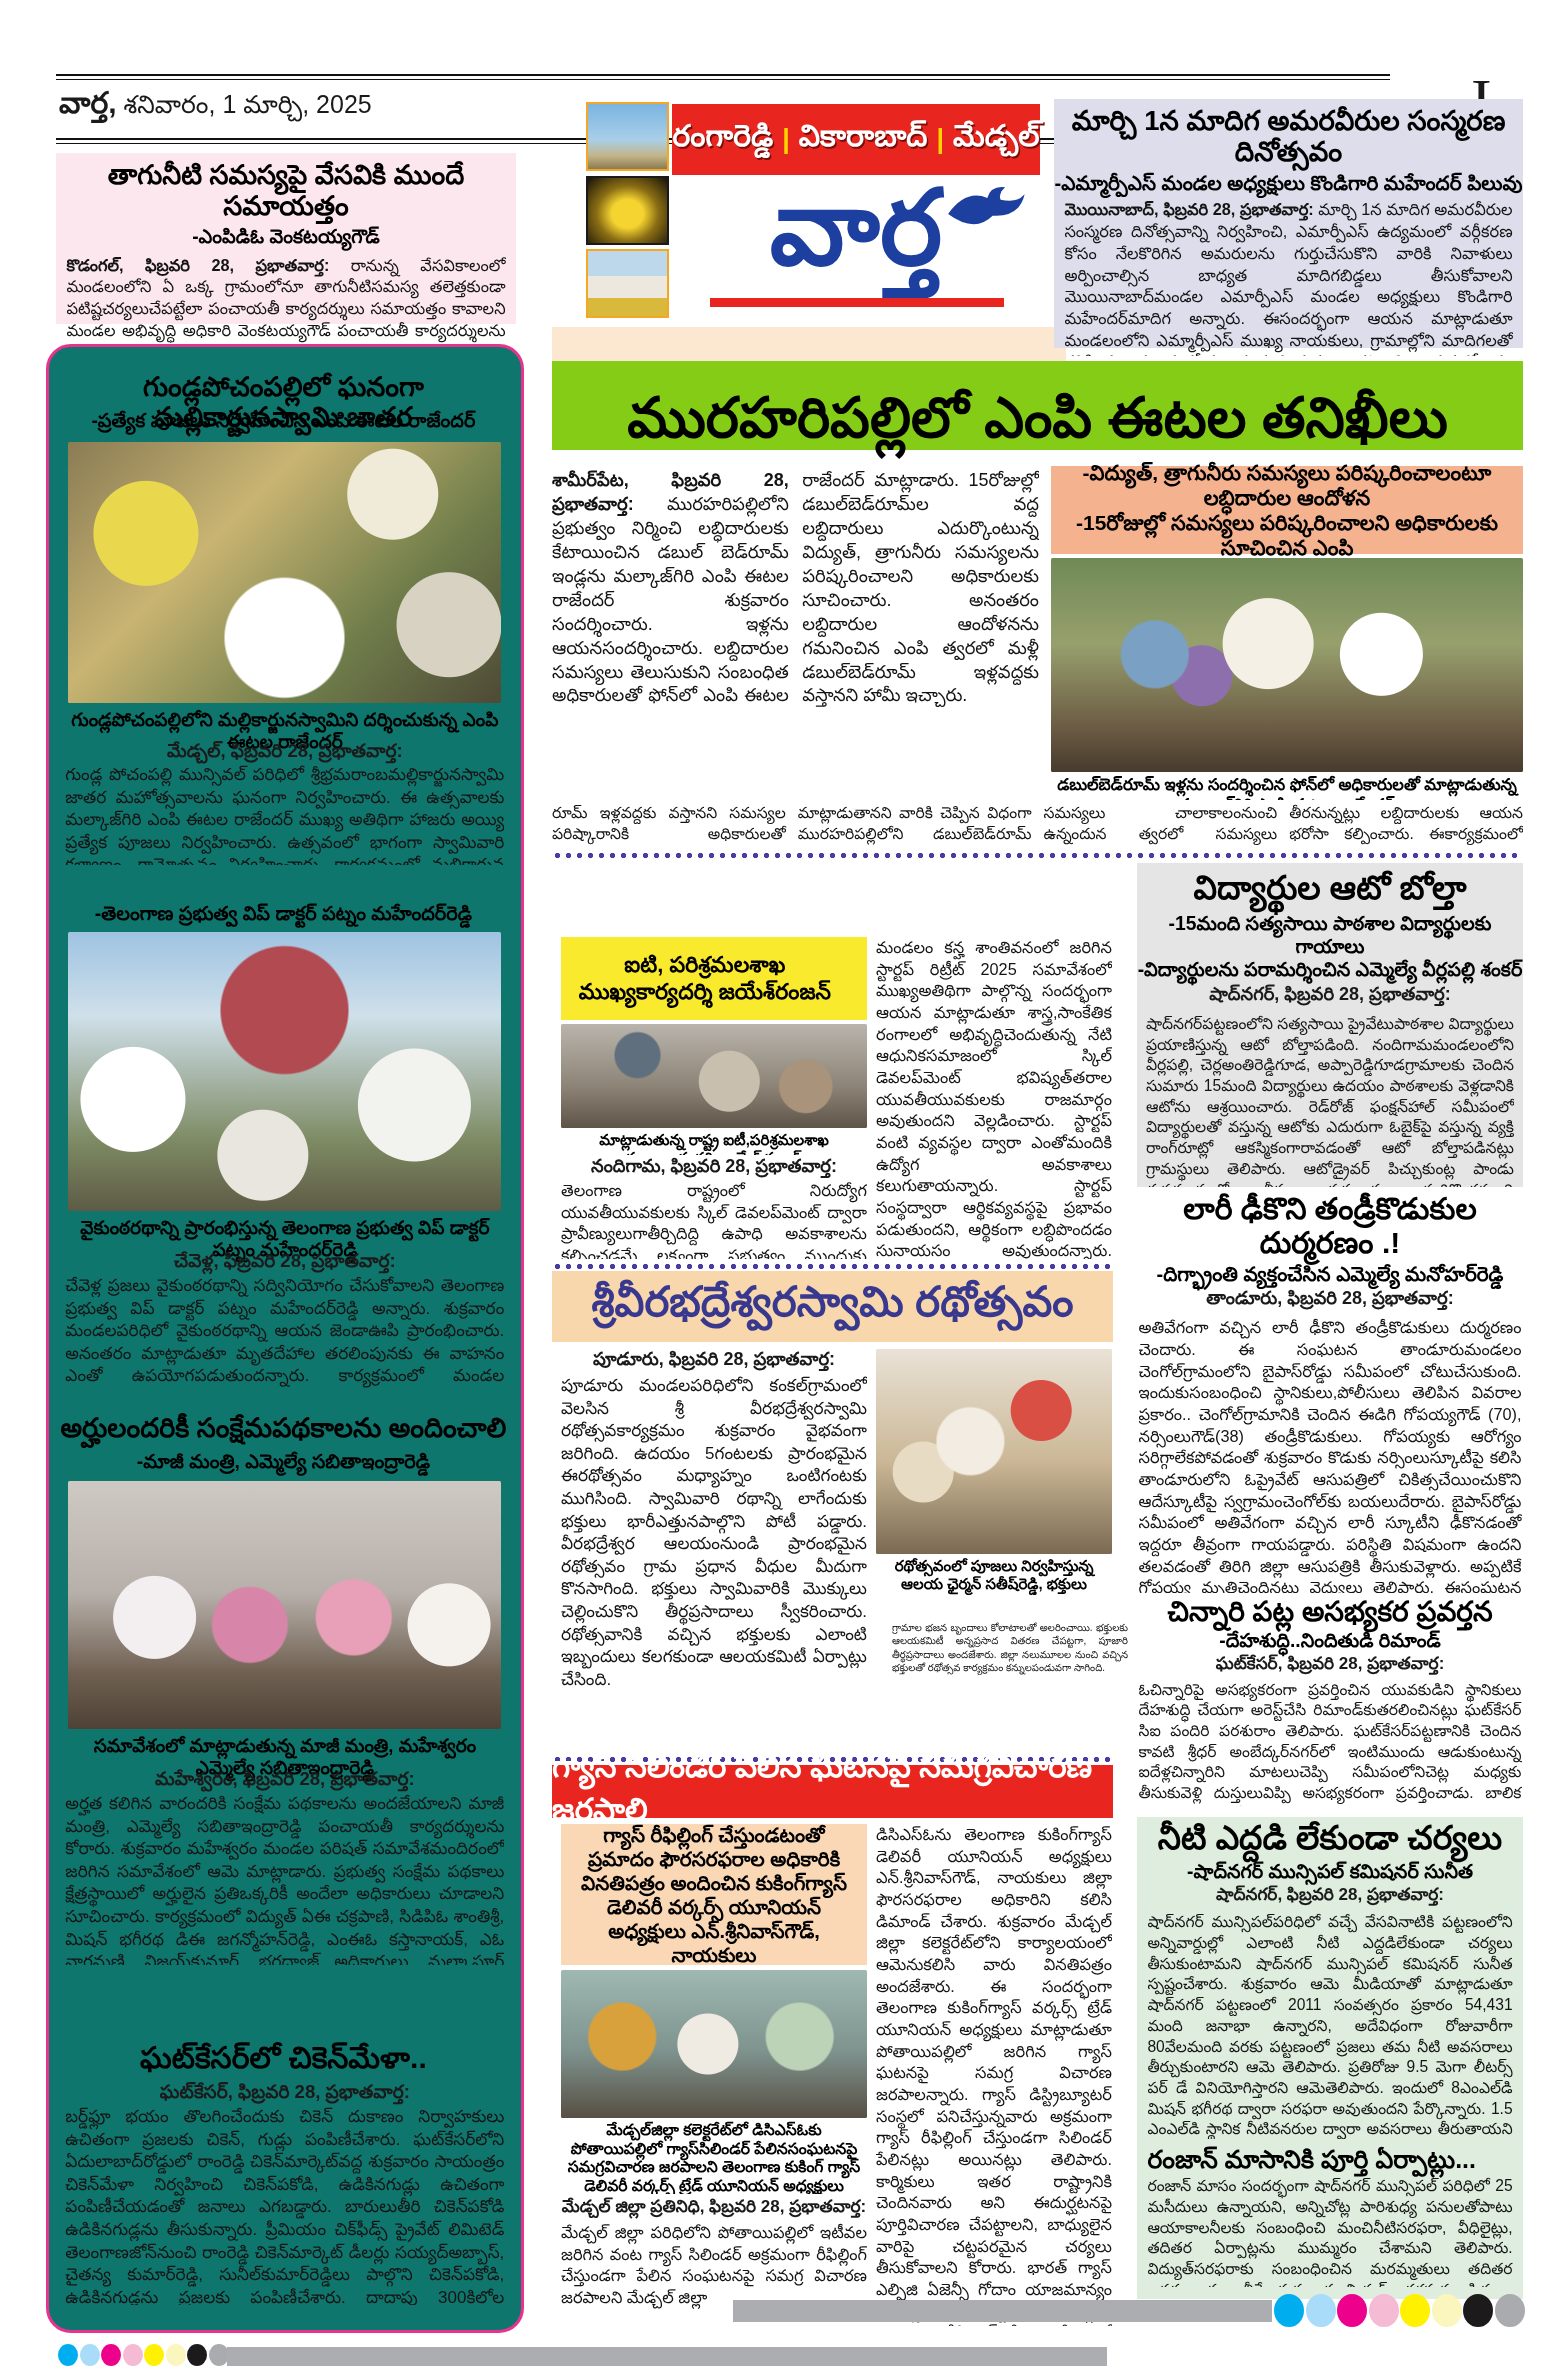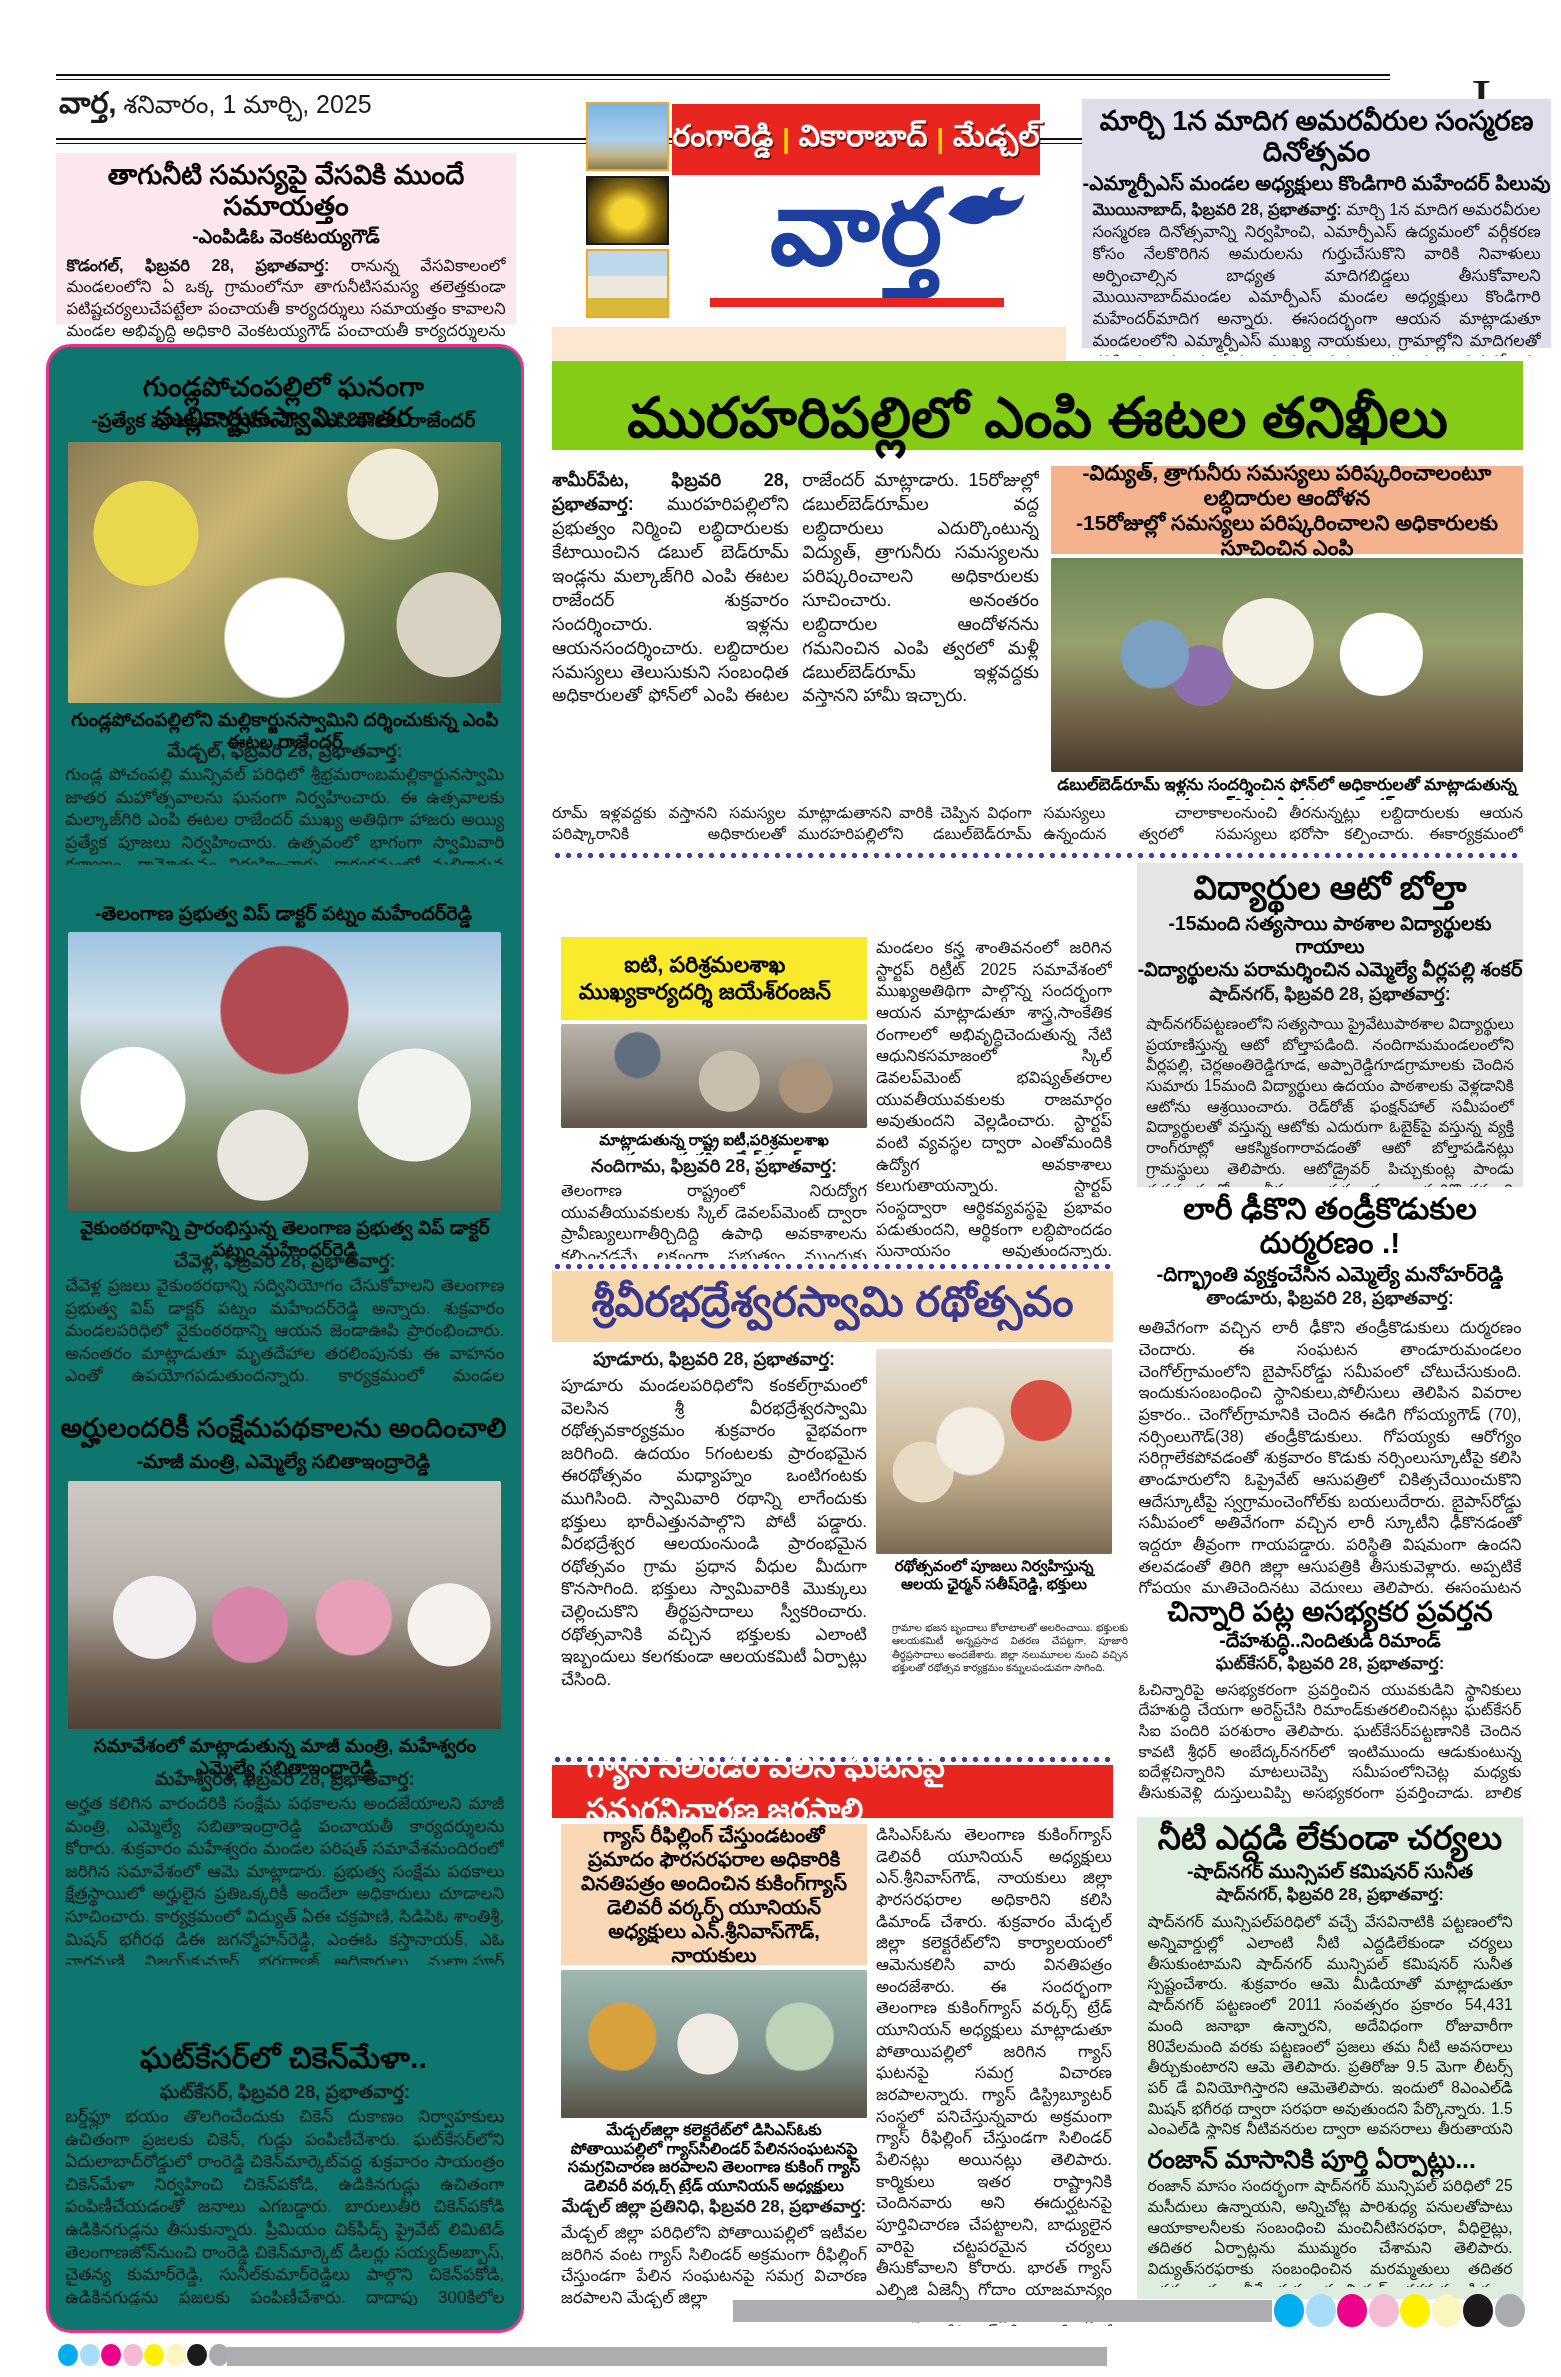--- a/index.html
+++ b/index.html
@@ -102,21 +102,21 @@
   <div class="abs" style="left:672px;top:175px;width:368px;height:126px;text-align:center;">
     <span style="font-size:105px;font-weight:900;color:#1C3FA0;line-height:1;">వార్త</span>
   </div>
   <svg class="abs" style="left:941px;top:180px;" width="89" height="58" viewBox="0 0 100 65">
     <path d="M8 38 Q28 10 52 20 Q56 6 72 8 Q64 16 67 22 Q86 26 94 16 Q88 42 58 40 Q38 60 8 38 Z" fill="#1C3FA0"></path>
     <circle cx="70" cy="14" r="2.4" fill="#ffffff"></circle>
   </svg>
   <div class="abs" style="left:710px;top:298px;width:294px;height:9px;background:#E8261F;"></div>
   <div class="abs" style="left:552px;top:327px;width:514px;height:43px;background:#FCE8D0;"></div>
 
-  <div class="abs" style="left:1054px;top:99px;width:469px;height:249px;background:#DDDDEC;margin-left:28px;">
+  <div class="abs" style="left:1054px;top:99px;width:469px;height:249px;background:#DDDDEC;">
     <div class="headline center" style="font-size:27.5px;padding:7.4px 9px 0;">మార్చి 1న మాదిగ అమరవీరుల సంస్మరణ దినోత్సవం</div>
     <div class="subhead center" style="font-size:20px;padding-top:3px;">-ఎమ్మార్పీఎస్ మండల అధ్యక్షులు కొండిగారి మహేందర్ పిలువు</div>
     <p class="body-txt justify clip" style="margin:4.5px 10.4px 0;height:157px;font-size:16.3px;">
       <b class="dateline">మొయినాబాద్, ఫిబ్రవరి 28, ప్రభాతవార్త:</b>
       <span>మార్చి 1న మాదిగ అమరవీరుల సంస్మరణ దినోత్సవాన్ని నిర్వహించి, ఎమార్పీఎస్ ఉద్యమంలో వర్గీకరణ కోసం నేలకొరిగిన అమరులను గుర్తుచేసుకొని వారికి నివాళులు అర్పించాల్సిన బాధ్యత మాదిగబిడ్డలు తీసుకోవాలని మొయినాబాద్‌మండల ఎమార్పీఎస్ మండల అధ్యక్షులు కొండిగారి మహేందర్‌మాదిగ అన్నారు. ఈసందర్భంగా ఆయన మాట్లాడుతూ మండలంలోని ఎమ్మార్పీఎస్ ముఖ్య నాయకులు, గ్రామాల్లోని మాదిగలతో కలిసి మాదిగ అమరవీరుల సంస్మరణసభలు జరపాలని ఆయన కోరారు. డా.అంబేద్కర్ పోరాడి సాధించిన రిజర్వేషన్ ఫలాలు కేవలం కొందరికే కాకుండా, అర్హులైన ప్రతి ఒక్క కులానికి దక్కాలని, ఎమ్మార్పీఎస్ వ్యవస్థాపక అధ్యక్షులు మందకృష్ణమాదిగ ఆధ్వర్యంలో 30ఏళ్లపాటు పోరాడి నేలకొరిగిన మాదిగ అమరవీరులను, వారిత్యాగాలను కీర్తిస్తూ, వారిని స్మరిస్తూ, ఎమ్మార్పీఎస్ ఉద్యమంలో అమరులత్యాగాలు మరువలేనివని గుర్తుచేసుకోవాలన్నారు. ఏలోపాలు లేని, సమస్యలులేని వర్గీకరణసాధించి అమరులకు నిజమైననివాళులు అర్పించాలని ప్రతి మాదిగ బిడ్డ కృషిచేయాలన్నారు. గ్రామాలవారీగా మాదిగల సంస్మరణ దినోత్సవ సభలు నిర్వహిస్తామని తెలిపారు.</span>
     </p>
   </div>
 
   <div class="abs" style="left:552px;top:361px;width:971px;height:89px;background:#84cc16;display:flex;align-items:flex-end;justify-content:center;">
     <div class="headline" style="font-size:56px;">మురహరిపల్లిలో ఎంపి ఈటల తనిఖీలు</div>
@@ -172,21 +172,21 @@
       radial-gradient(circle at 70% 30%,#d94f43 0 30px,transparent 31px),
       radial-gradient(circle at 40% 45%,#f2ece2 0 33px,transparent 35px),
       radial-gradient(circle at 20% 60%,#e8dbc4 0 30px,transparent 31px),
       linear-gradient(180deg,#e9e2d6 0%,#cbb796 55%,#7a6a52 100%);"></div>
   <div class="abs caption center clip" style="left:876px;top:1557px;width:236px;height:45px;font-size:15px;">రథోత్సవంలో పూజలు నిర్వహిస్తున్న ఆలయ ఛైర్మన్ సతీష్‌రెడ్డి, భక్తులు</div>
   <p class="abs body-txt justify clip" style="left:876px;top:1605px;width:236px;height:147px;margin:16px;font-size:10px;">గ్రామాల భజన బృందాలు కోలాటాలతో అలరించాయి. భక్తులకు ఆలయకమిటీ అన్నప్రసాద వితరణ చేపట్టగా, పూజారి తీర్థప్రసాదాలు అందజేశారు. జిల్లా నలుమూలల నుంచి వచ్చిన భక్తులతో రథోత్సవ కార్యక్రమం కన్నులపండువగా సాగింది.</p>
 
   <div class="abs dotted" style="left:552px;top:1756px;width:561px;"></div>
 
   <div class="abs" style="left:552px;top:1765px;width:561px;height:53px;background:#E8251E;display:flex;align-items:center;justify-content:center;">
-    <div style="font-weight:900;font-size:31px;color:#ffffff;margin-left:34px;">గ్యాస్ సిలిండర్ పేలిన ఘటనపై సమగ్రవిచారణ జరపాలి</div>
+    <div style="font-weight:900;font-size:31px;color:#ffffff;">గ్యాస్ సిలిండర్ పేలిన ఘటనపై సమగ్రవిచారణ జరపాలి</div>
   </div>
   <div class="abs" style="left:561px;top:1824px;width:306px;height:141px;background:#FAD8B6;display:flex;align-items:center;justify-content:center;">
     <div class="subhead center" style="font-size:20px;width:92%;">గ్యాస్ రీఫిల్లింగ్ చేస్తుండటంతో ప్రమాదం ఫౌరసరఫరాల అధికారికి వినతిపత్రం అందించిన కుకింగ్‌గ్యాస్ డెలివరీ వర్కర్స్ యూనియన్ అధ్యక్షులు ఎన్.శ్రీనివాస్‌గౌడ్, నాయకులు</div>
   </div>
   <div class="abs photo" style="left:561px;top:1970px;width:306px;height:148px;background:
       radial-gradient(circle at 20% 45%,#d9a13c 0 33px,transparent 35px),
       radial-gradient(circle at 48% 50%,#f0ebe2 0 30px,transparent 31px),
       radial-gradient(circle at 78% 45%,#bcd3b8 0 33px,transparent 35px),
       linear-gradient(180deg,#9fb8b2 0%,#7e938e 55%,#574f43 100%);"></div>
   <div class="abs caption center clip" style="left:561px;top:2121px;width:306px;height:73px;font-size:15.6px;">మేడ్చల్‌జిల్లా కలెక్టరేట్‌లో డిసిఎస్‌ఓకు పోతాయిపల్లిలో గ్యాస్‌సిలిండర్ పేలినసంఘటనపై సమగ్రవిచారణ జరపాలని తెలంగాణ కుకింగ్ గ్యాస్ డెలివరీ వర్కర్స్ ట్రేడ్ యూనియన్ అధ్యక్షులు ఎన్.శ్రీనివాస్‌గౌడ్ వినతిపత్రం అందజేత</div>

